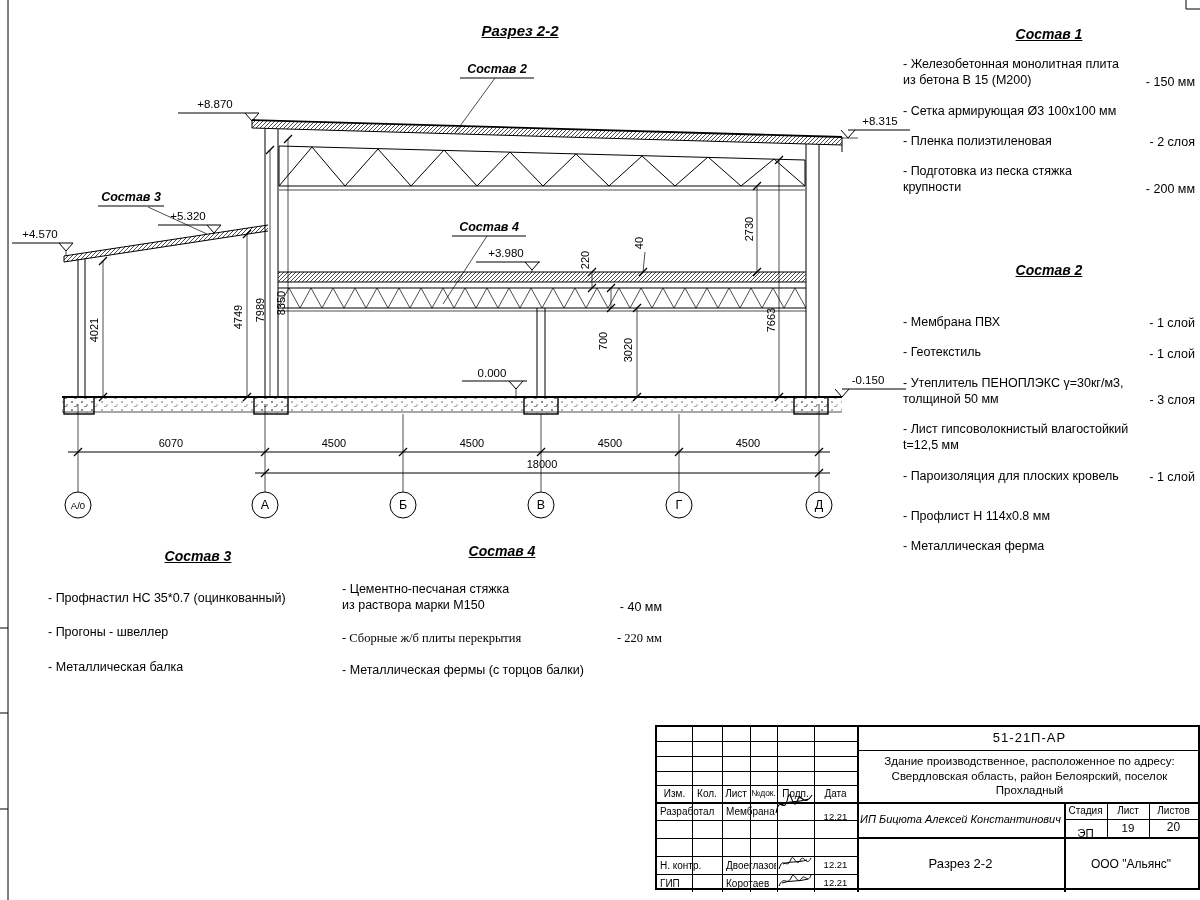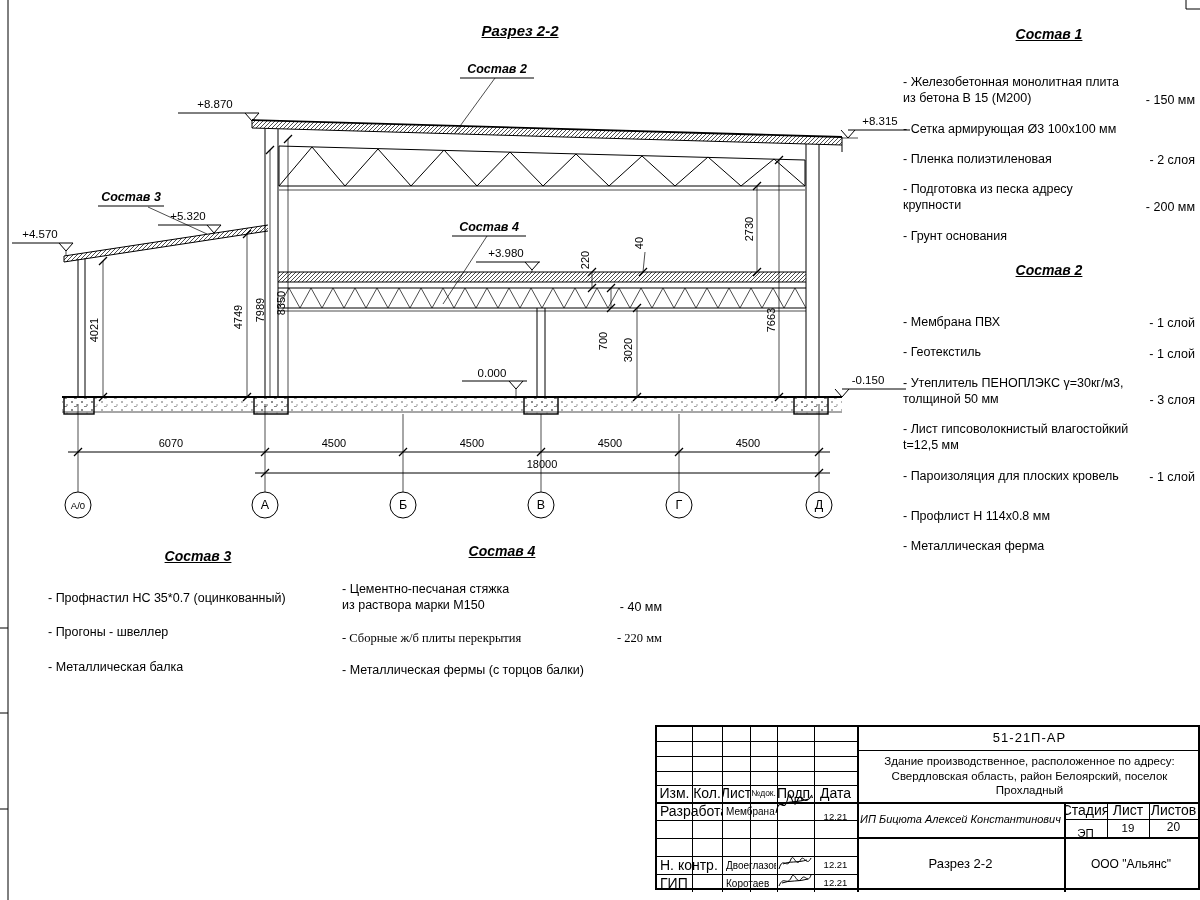--- a/index.html
+++ b/index.html
@@ -15,38 +15,38 @@
   .axis-label-sm { font-size:9.5px; text-anchor:middle; }
   .dlabel { font-size:12.5px; font-style:italic; font-weight:bold; text-anchor:middle; }
   .ln { stroke:#000; stroke-width:1; fill:none; }
   .th { stroke:#000; stroke-width:1.8; fill:none; }
   .tn { stroke:#000; stroke-width:0.7; fill:none; }
   .tick { stroke:#000; stroke-width:1.3; }
 
   
   .mat-list { position:absolute; font-size:12.5px; }
   .mat-title { font-weight:bold; font-style:italic; text-decoration:underline;
-    text-align:center; font-size:14px; margin-bottom:32px; }
+    text-align:center; font-size:14px; margin-bottom:14px; }
   .mat-item { display:flex; justify-content:space-between; align-items:flex-end;
     gap:20px; margin-bottom:14px; }
   .mat-text { white-space:pre-line; line-height:1.3; }
   .mat-value { white-space:nowrap; }
 
   .main-title { position:absolute; left:420px; top:22px; width:200px; text-align:center;
     font-size:15px; font-weight:bold; font-style:italic; text-decoration:underline; }
 
   
   .tb { position:absolute; left:655px; top:725px; width:545px; height:165px;
     border:2px solid #000; }
   .hl { position:absolute; background:#000; height:1px; }
   .hl2 { position:absolute; background:#000; height:2px; }
   .vl { position:absolute; background:#000; width:1px; }
   .vl2 { position:absolute; background:#000; width:2px; }
   .tb-cell { position:absolute; display:flex; align-items:center; justify-content:center;
-    font-size:14px; overflow:hidden; text-align:center; line-height:1.3; }
+    font-size:10px; overflow:hidden; text-align:center; line-height:1.3; }
   .tb-left { justify-content:flex-start; padding-left:3px; text-align:left; }
   .pre { white-space:pre-line; }
 </style>
 </head>
 <body>
 
 <svg class="abs" style="left:0;top:0" width="1200" height="900" viewBox="0 0 1200 900">
   <defs>
     <pattern id="hatch" width="4" height="4" patternUnits="userSpaceOnUse">
       <path d="M0,4 L4,0" stroke="#000" stroke-width="0.7"></path>
@@ -283,27 +283,23 @@
   </div>
   <div class="mat-item">
     <div class="mat-text">- Сетка армирующая Ø3 100x100 мм</div>
     <div class="mat-value"></div>
   </div>
   <div class="mat-item">
     <div class="mat-text">- Пленка полиэтиленовая</div>
     <div class="mat-value">- 2 слоя</div>
   </div>
   <div class="mat-item">
-    <div class="mat-text">- Подготовка из песка адресу
+    <div class="mat-text">- Подготовка из песка стяжка
 крупности</div>
     <div class="mat-value">- 200 мм</div>
-  </div>
-  <div class="mat-item">
-    <div class="mat-text">- Грунт основания</div>
-    <div class="mat-value"></div>
   </div>
 </div>
 
 <div class="mat-list" style="left:903px; top:262px; width:292px;">
   <div class="mat-title" style="margin-bottom:36px;">Состав 2</div>
   <div class="mat-item">
     <div class="mat-text">- Мембрана ПВХ</div>
     <div class="mat-value">- 1 слой</div>
   </div>
   <div class="mat-item">

